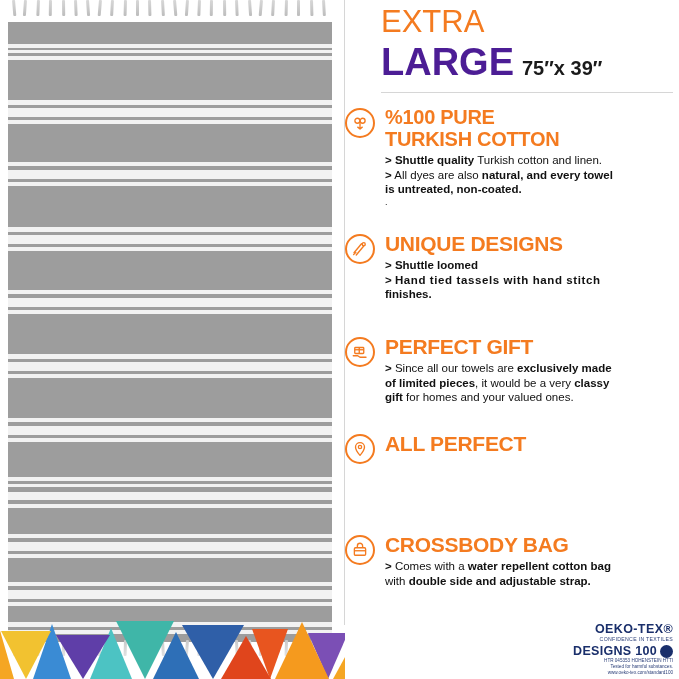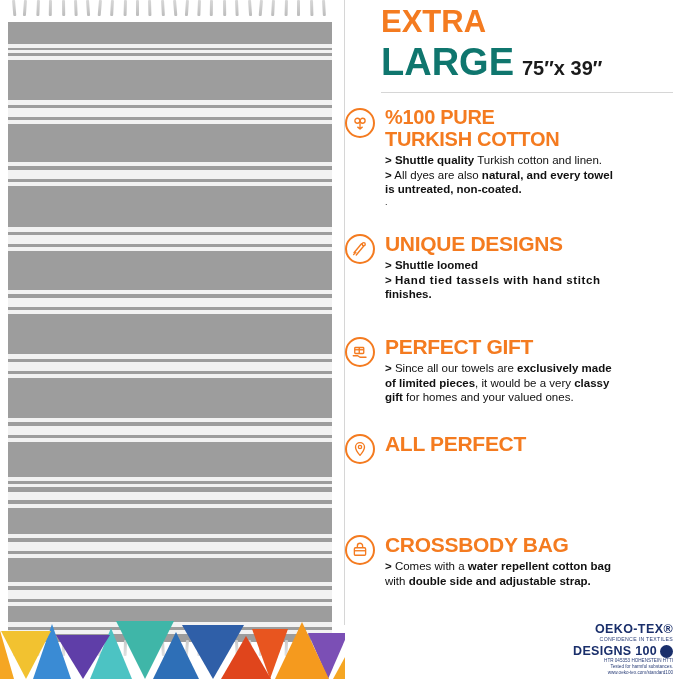--- a/index.html
+++ b/index.html
@@ -83,35 +83,35 @@
   }
 
   #headline {
     position: absolute;
     left: 36px;
     top: 4px;
     width: 290px;
   }
   .hl-extra {
     font-size: 31px;
-    font-weight: bold;
+    font-weight: normal;
     color: #f47b20;
     letter-spacing: 0px;
     line-height: 36px;
   }
   .hl-row {
     display: flex;
     align-items: baseline;
     gap: 8px;
     margin-top: 2px;
   }
   .hl-large {
     font-size: 38px;
     font-weight: bold;
-    color: #0f766e;
+    color: #4c1d95;
     line-height: 40px;
     letter-spacing: 0px;
   }
   .hl-dims {
     font-size: 20px;
     font-weight: bold;
     color: #1a1a1a;
     line-height: 24px;
   }
 

